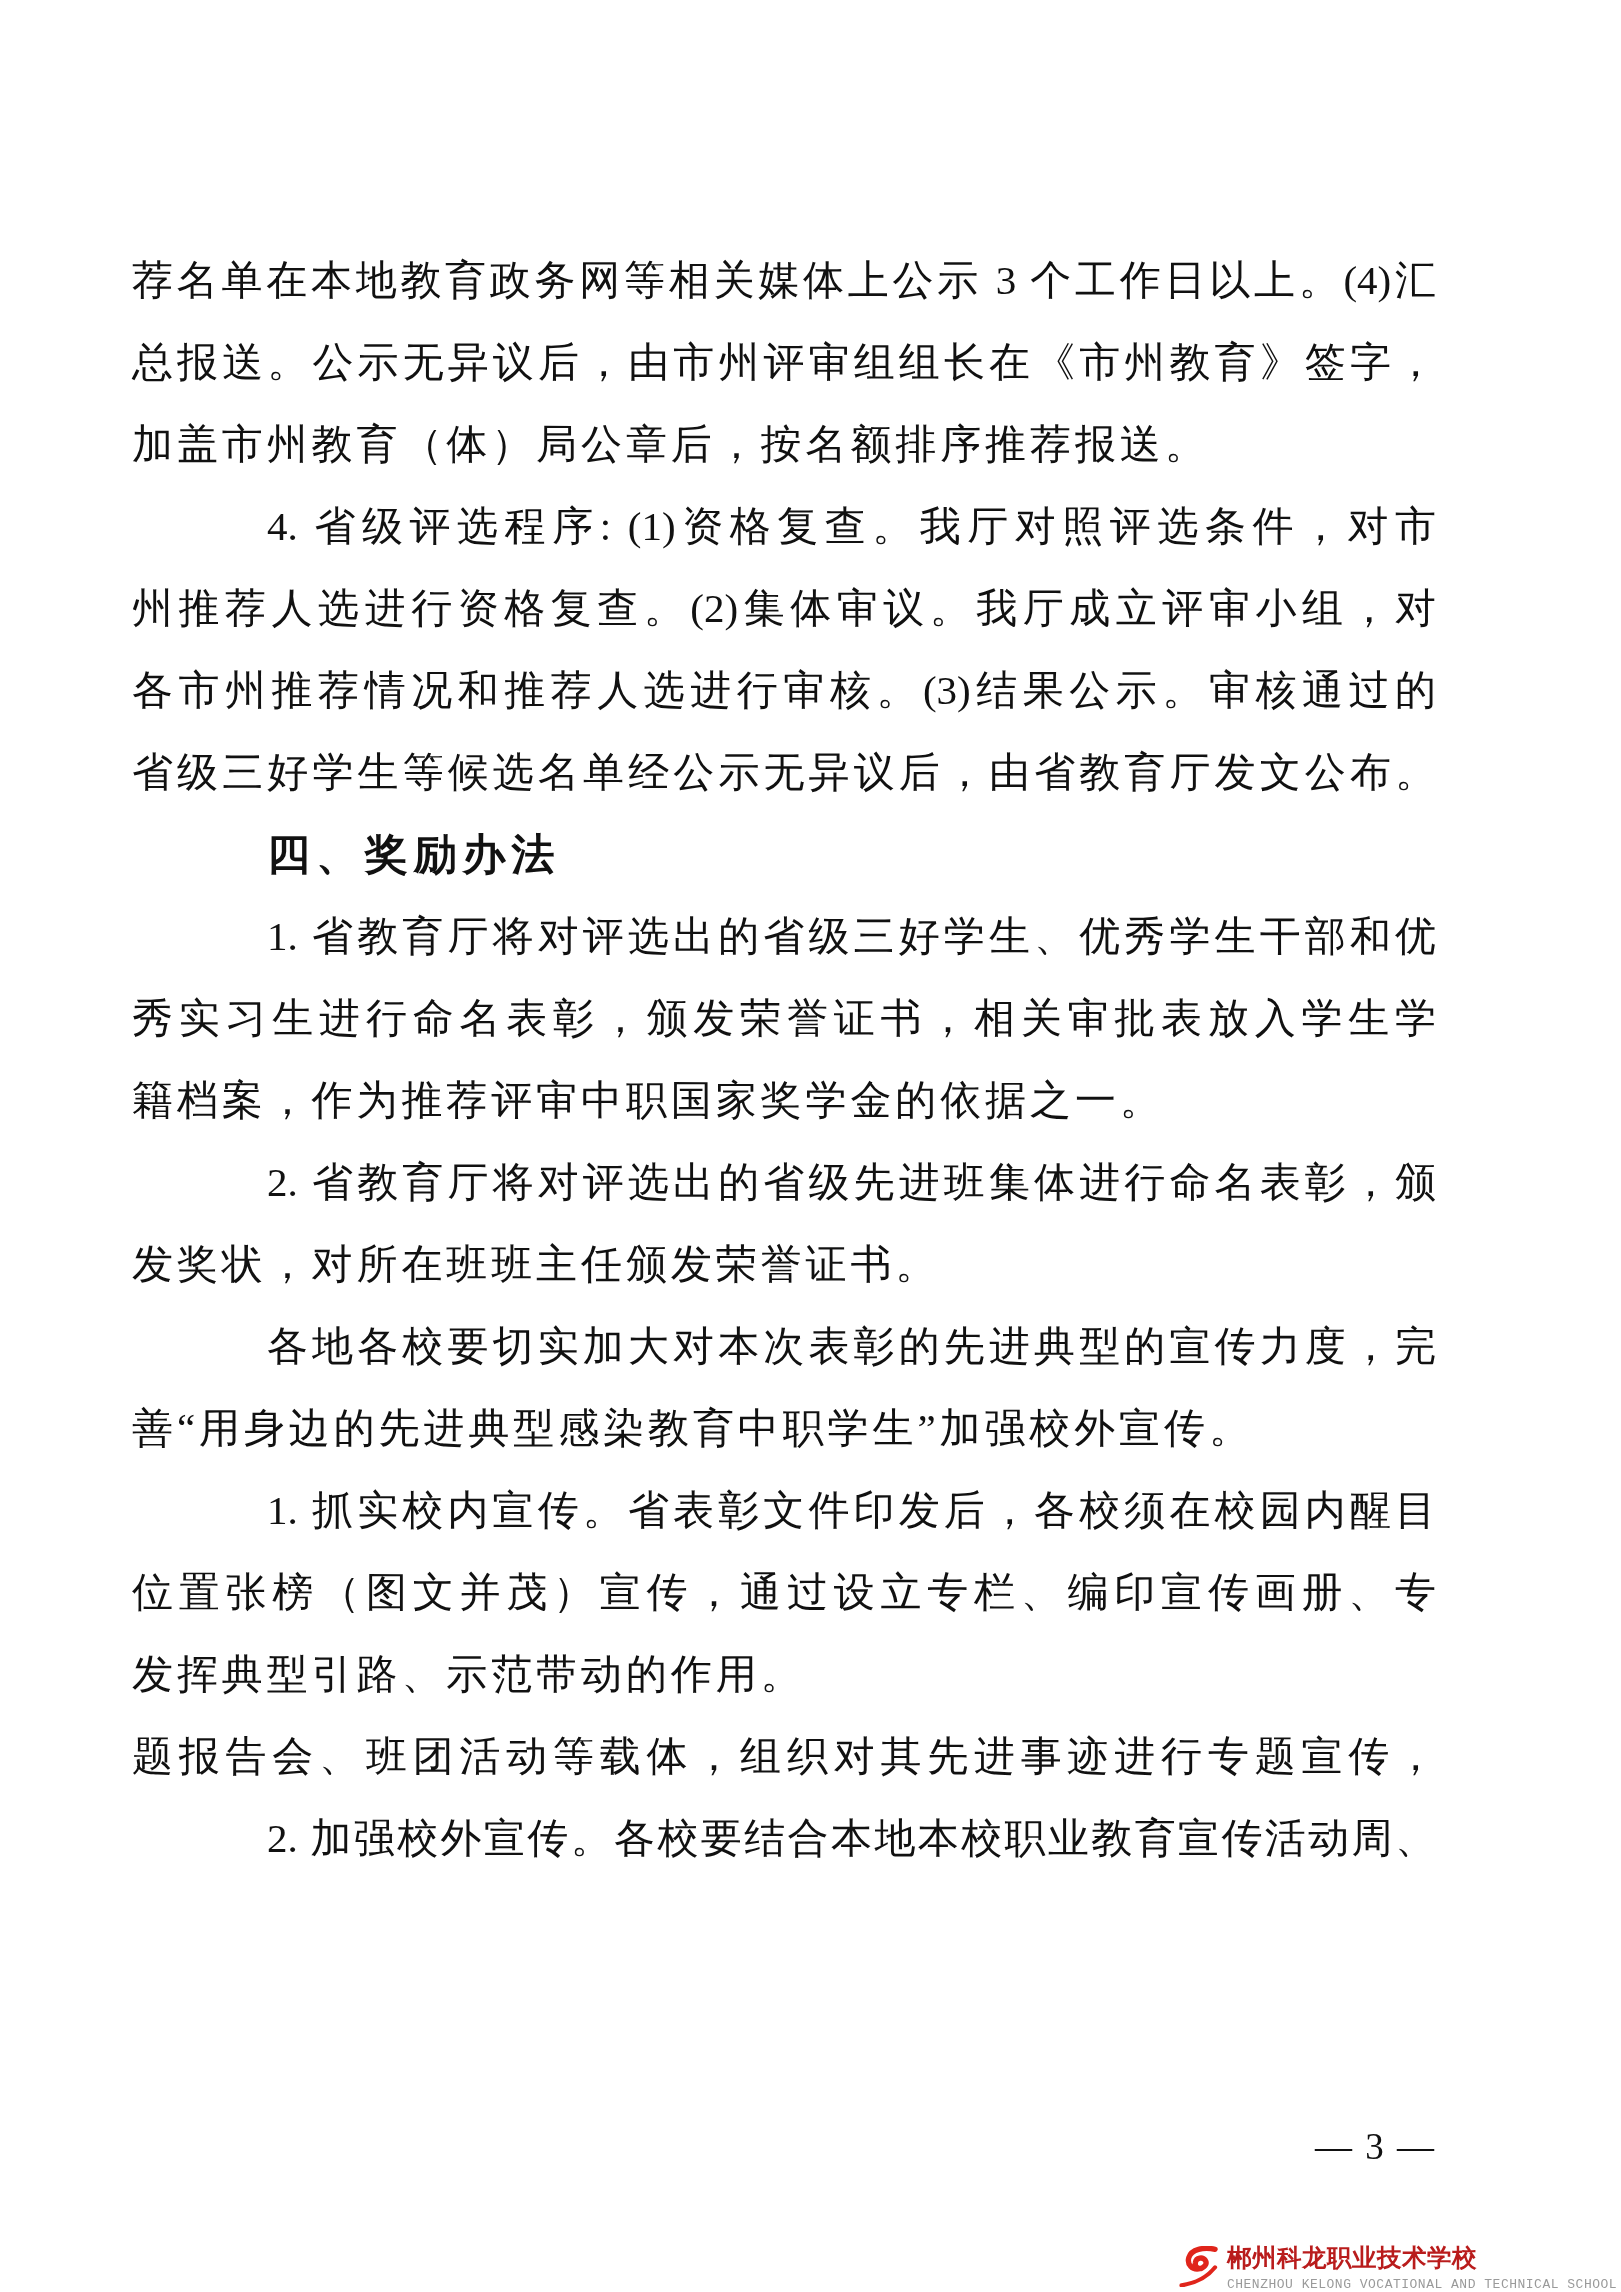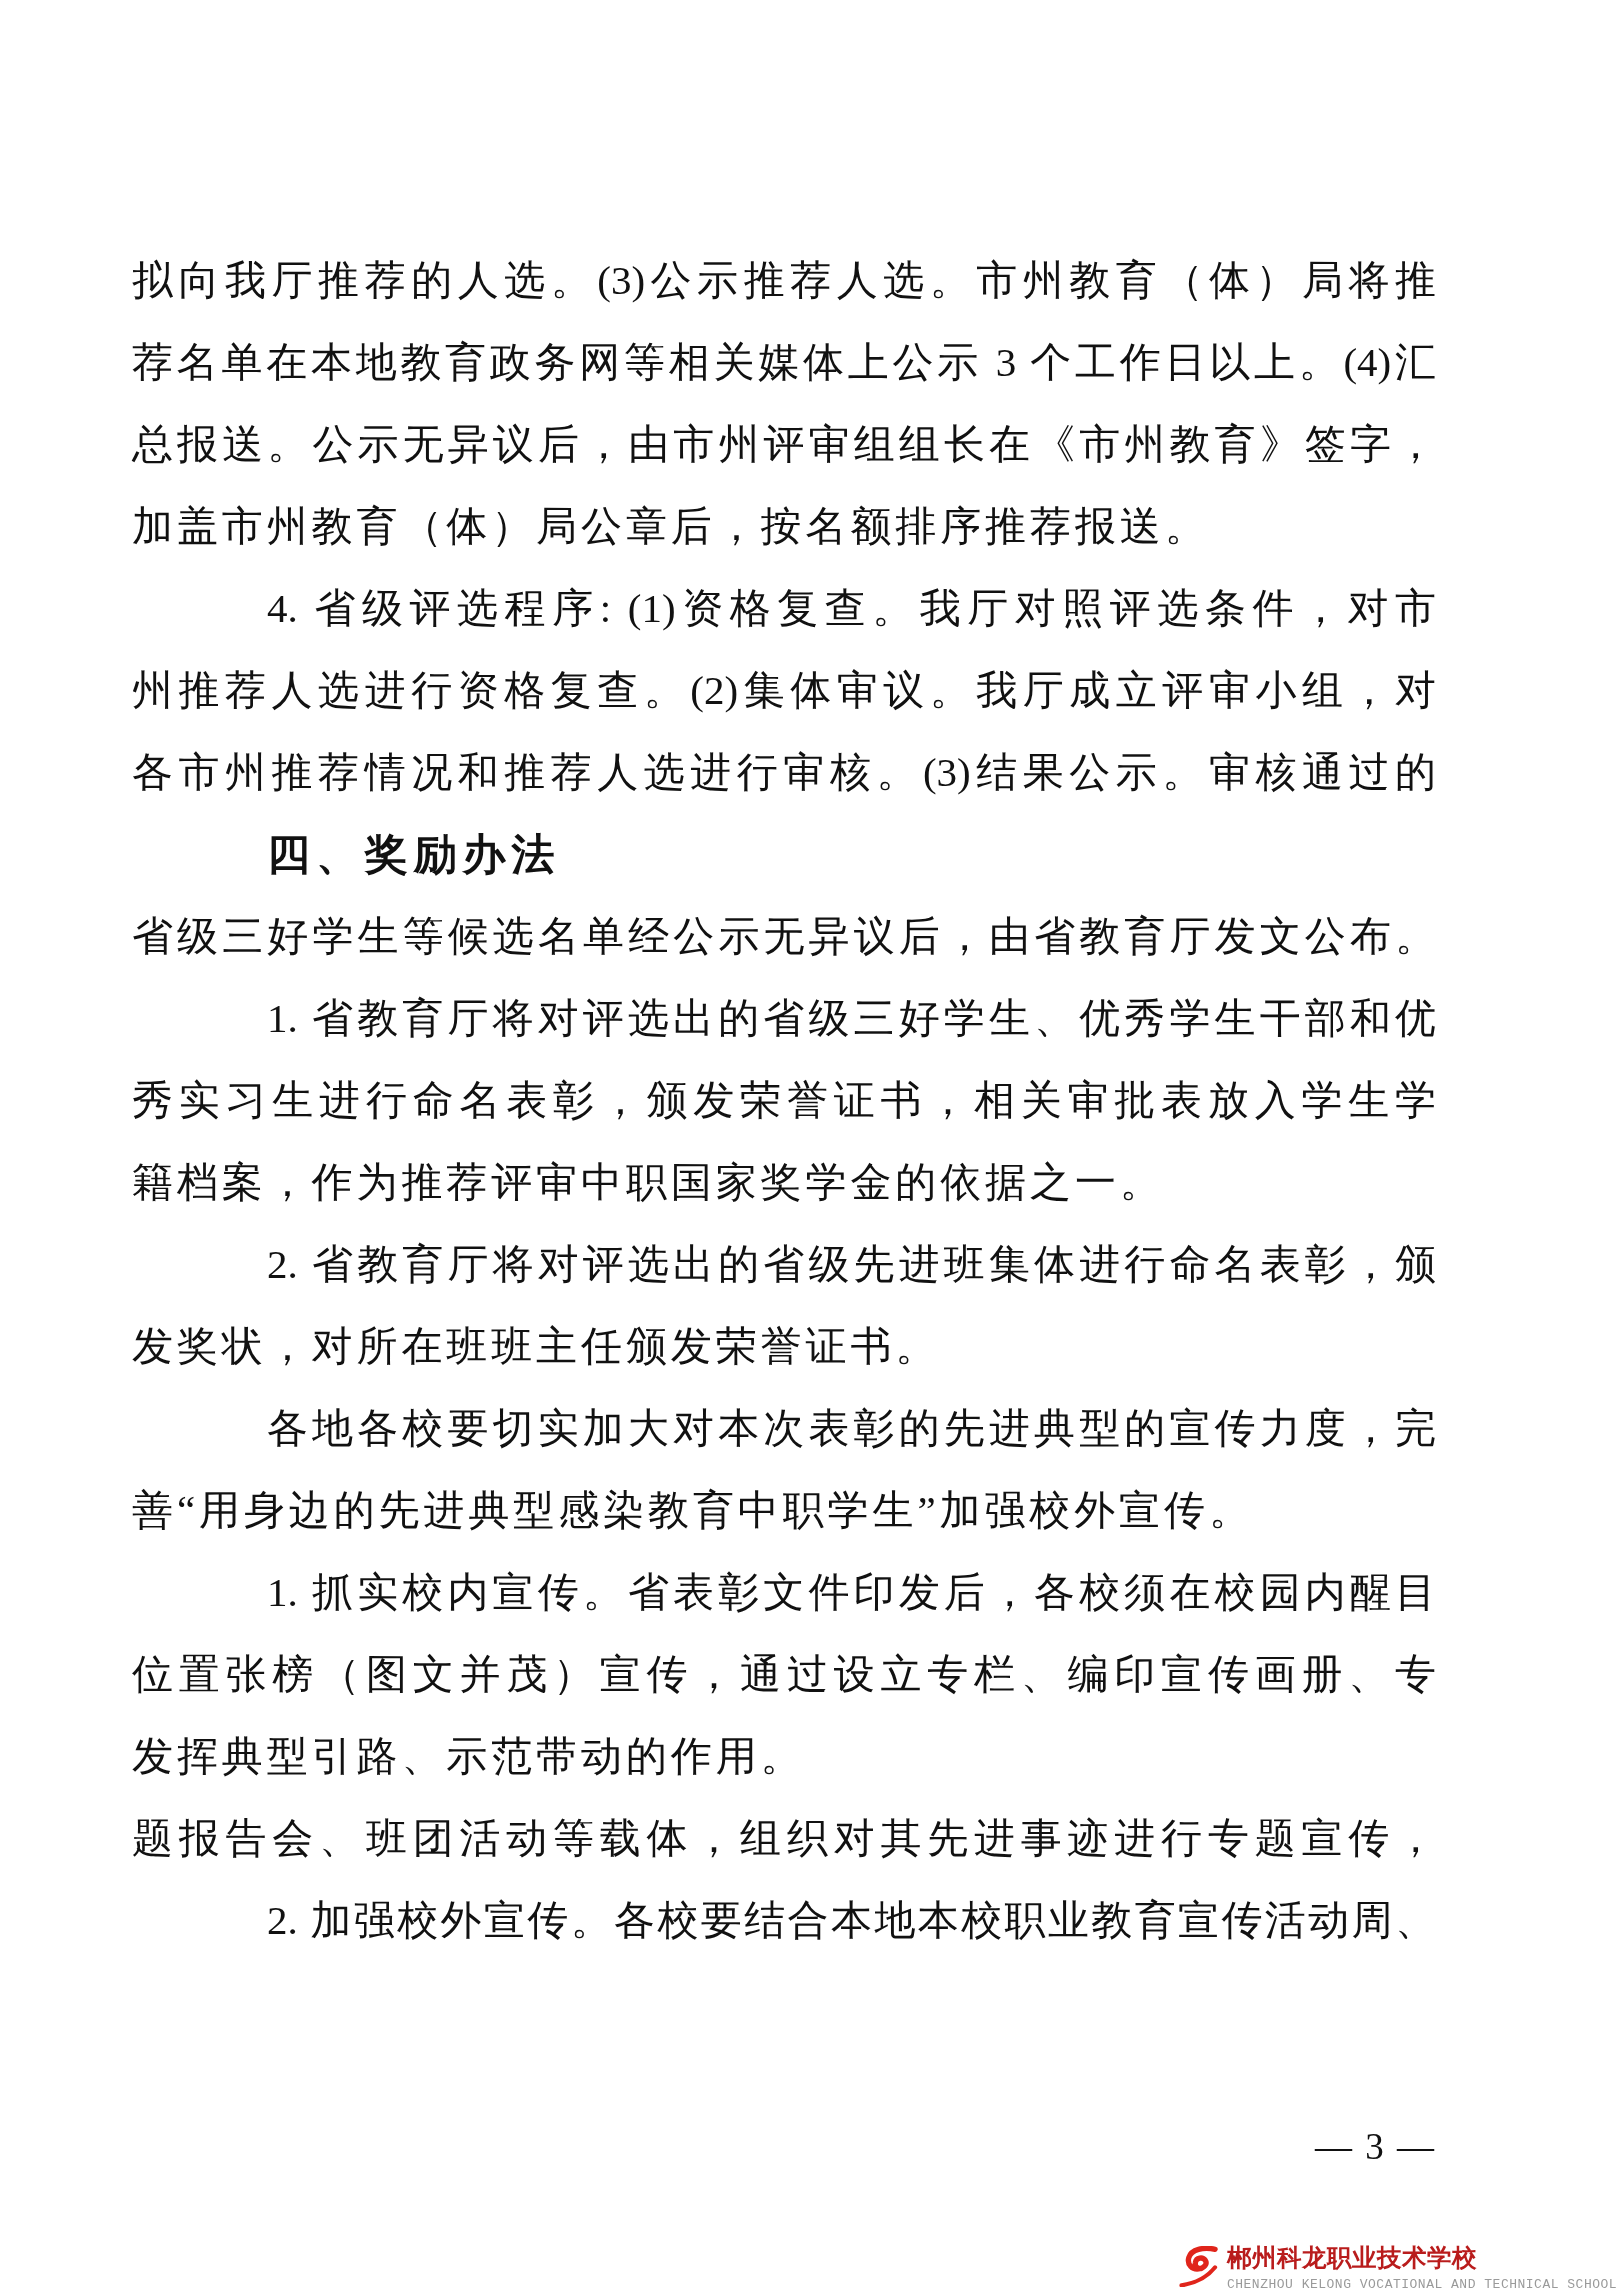--- a/index.html
+++ b/index.html
@@ -75,29 +75,28 @@
     margin-top:8px;
     white-space:nowrap;
   }
 </style>
 </head>
 <body>
 
 <div class="page">
 
   <div class="doc">
-    <div class="line j">拟向我厅推荐的人选。(3)公示推荐人选。市州教育（体）局将推</div>
     <div class="line j">荐名单在本地教育政务网等相关媒体上公示 3 个工作日以上。(4)汇</div>
     <div class="line j">总报送。公示无异议后，由市州评审组组长在《市州教育》签字，</div>
     <div class="line l">加盖市州教育（体）局公章后，按名额排序推荐报送。</div>
     <div class="line j ind">4. 省级评选程序: (1)资格复查。我厅对照评选条件，对市</div>
     <div class="line j">州推荐人选进行资格复查。(2)集体审议。我厅成立评审小组，对</div>
     <div class="line j">各市州推荐情况和推荐人选进行审核。(3)结果公示。审核通过的</div>
+    <div class="line j">省级三好学生等候选名单经公示无异议后，由省教育厅发文公布。</div>
     <div class="line h ind">四、奖励办法</div>
-    <div class="line j">省级三好学生等候选名单经公示无异议后，由省教育厅发文公布。</div>
     <div class="line j ind">1. 省教育厅将对评选出的省级三好学生、优秀学生干部和优</div>
     <div class="line j">秀实习生进行命名表彰，颁发荣誉证书，相关审批表放入学生学</div>
     <div class="line l">籍档案，作为推荐评审中职国家奖学金的依据之一。</div>
     <div class="line j ind">2. 省教育厅将对评选出的省级先进班集体进行命名表彰，颁</div>
     <div class="line l">发奖状，对所在班班主任颁发荣誉证书。</div>
     <div class="line j ind">各地各校要切实加大对本次表彰的先进典型的宣传力度，完</div>
     <div class="line l">善“用身边的先进典型感染教育中职学生”加强校外宣传。</div>
     <div class="line j ind">1. 抓实校内宣传。省表彰文件印发后，各校须在校园内醒目</div>
     <div class="line j">位置张榜（图文并茂）宣传，通过设立专栏、编印宣传画册、专</div>
     <div class="line l">发挥典型引路、示范带动的作用。</div>

